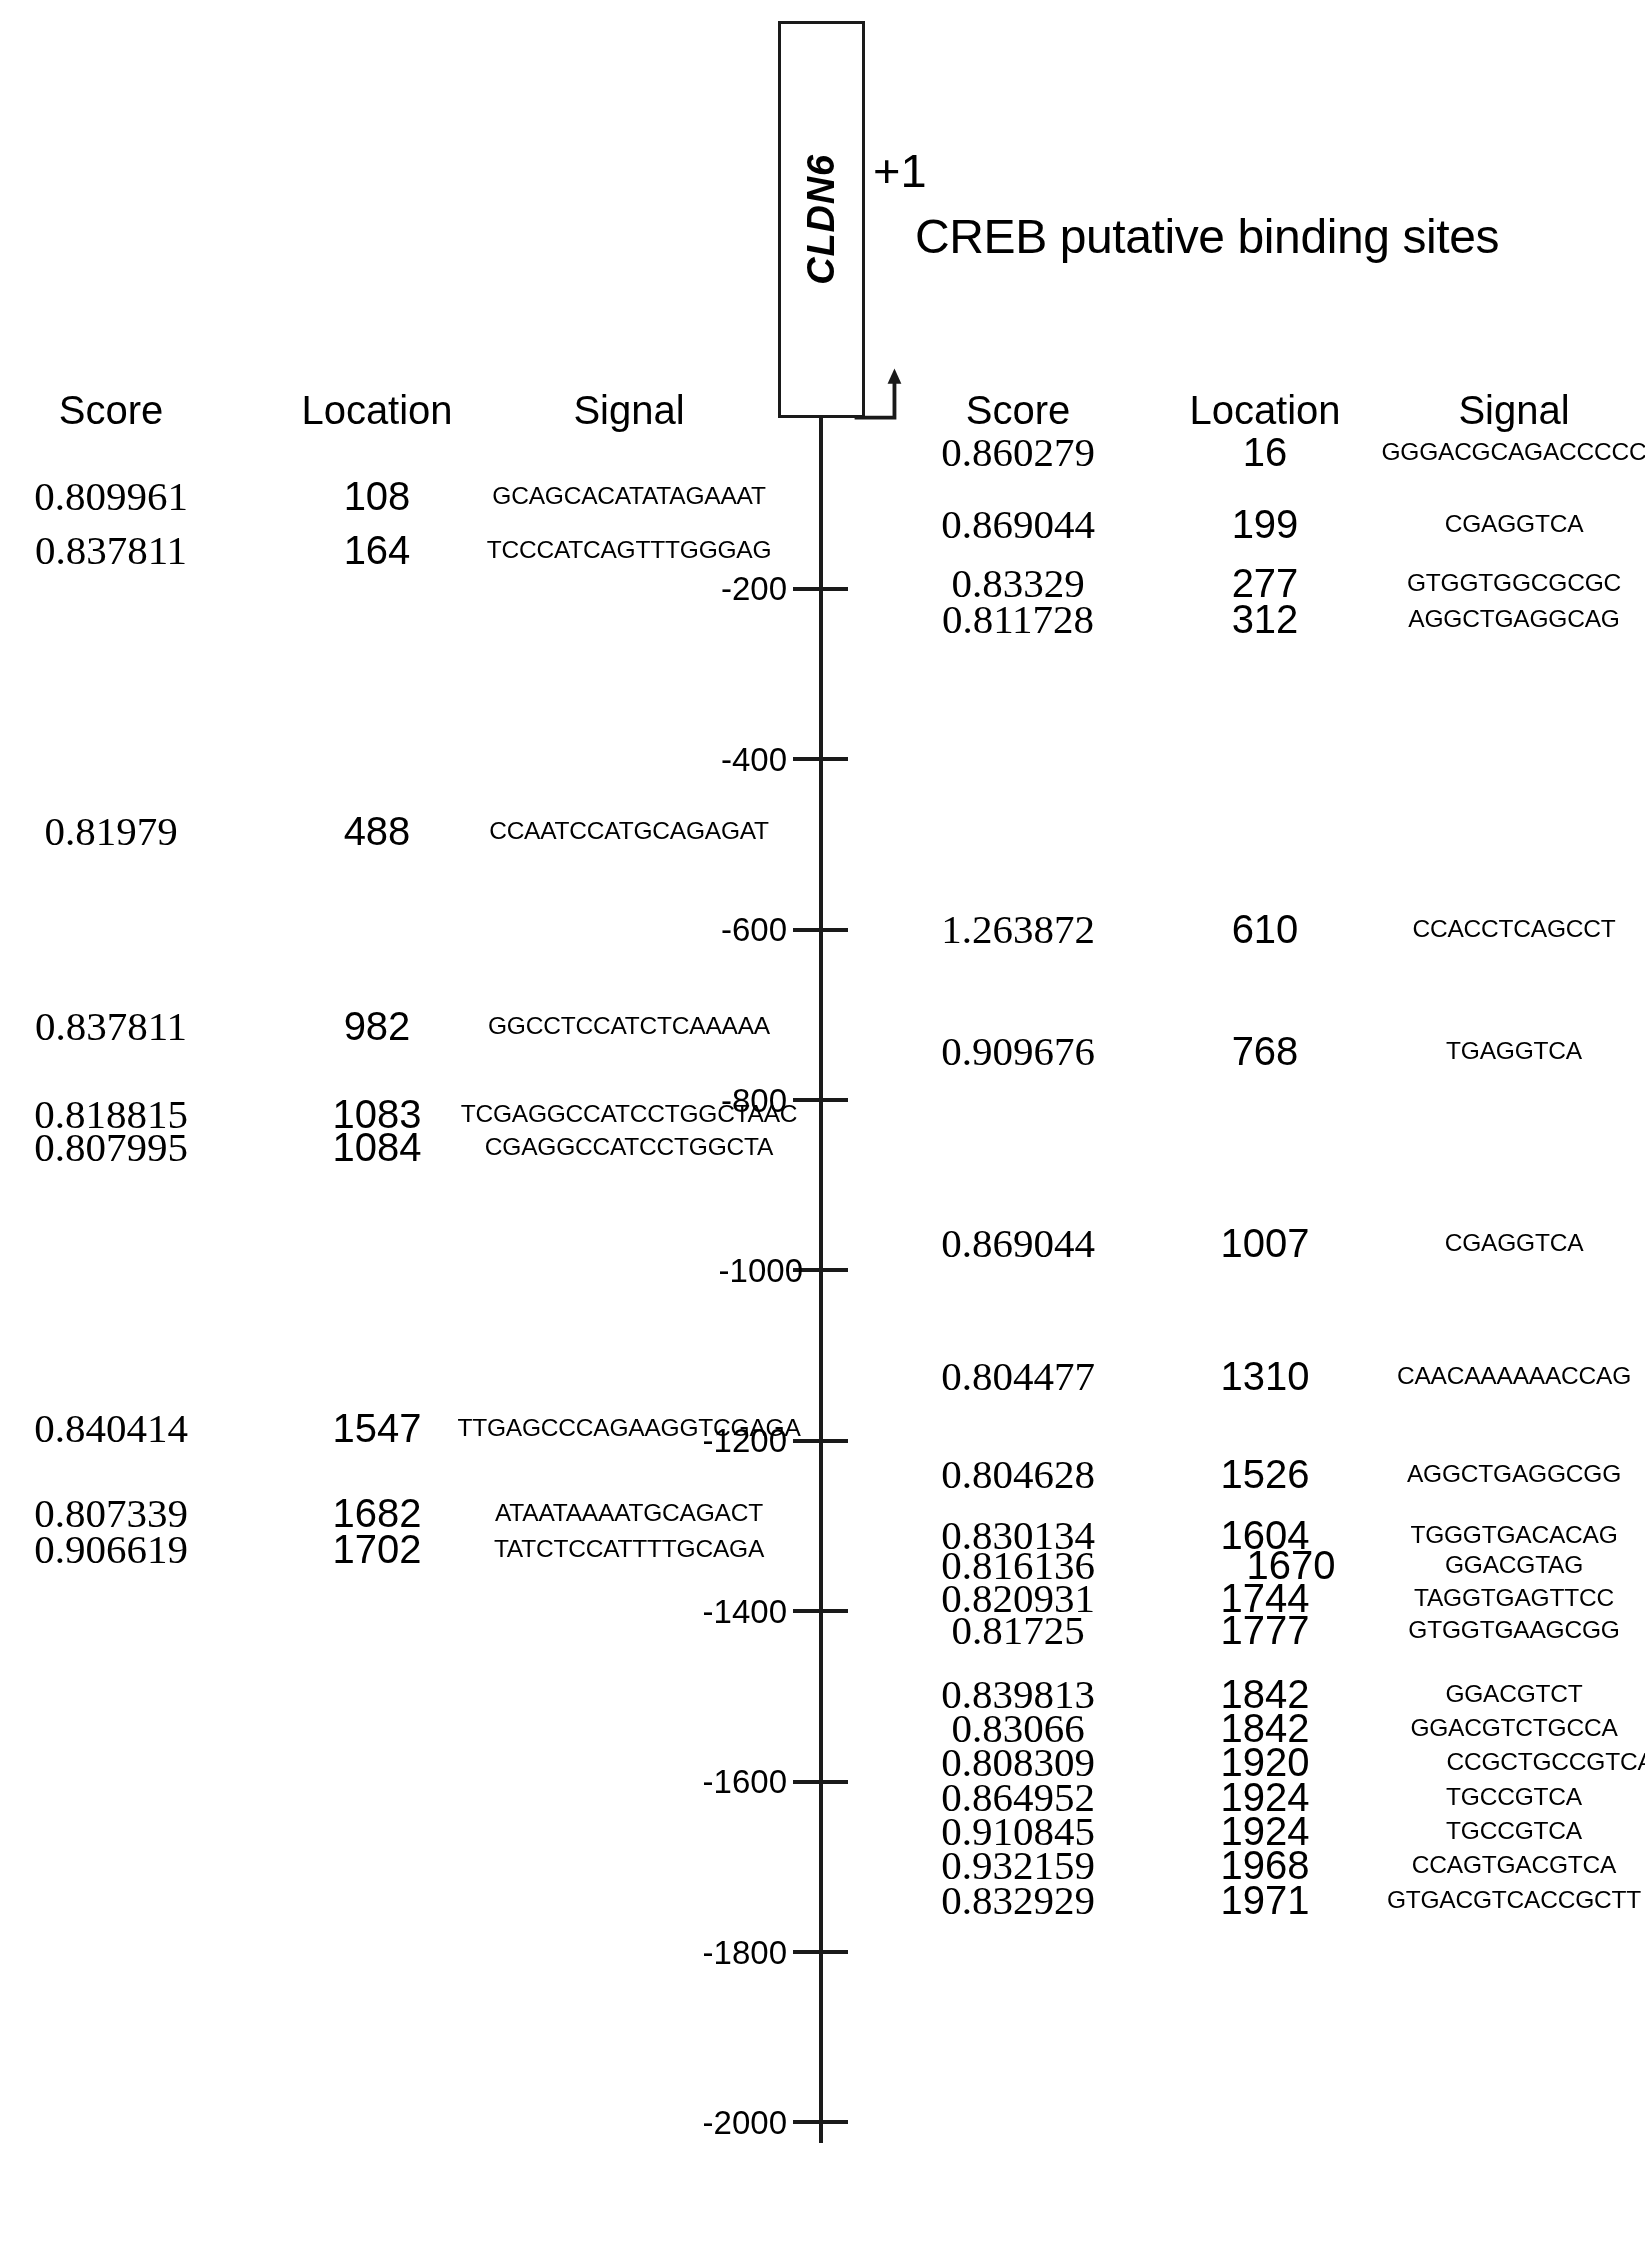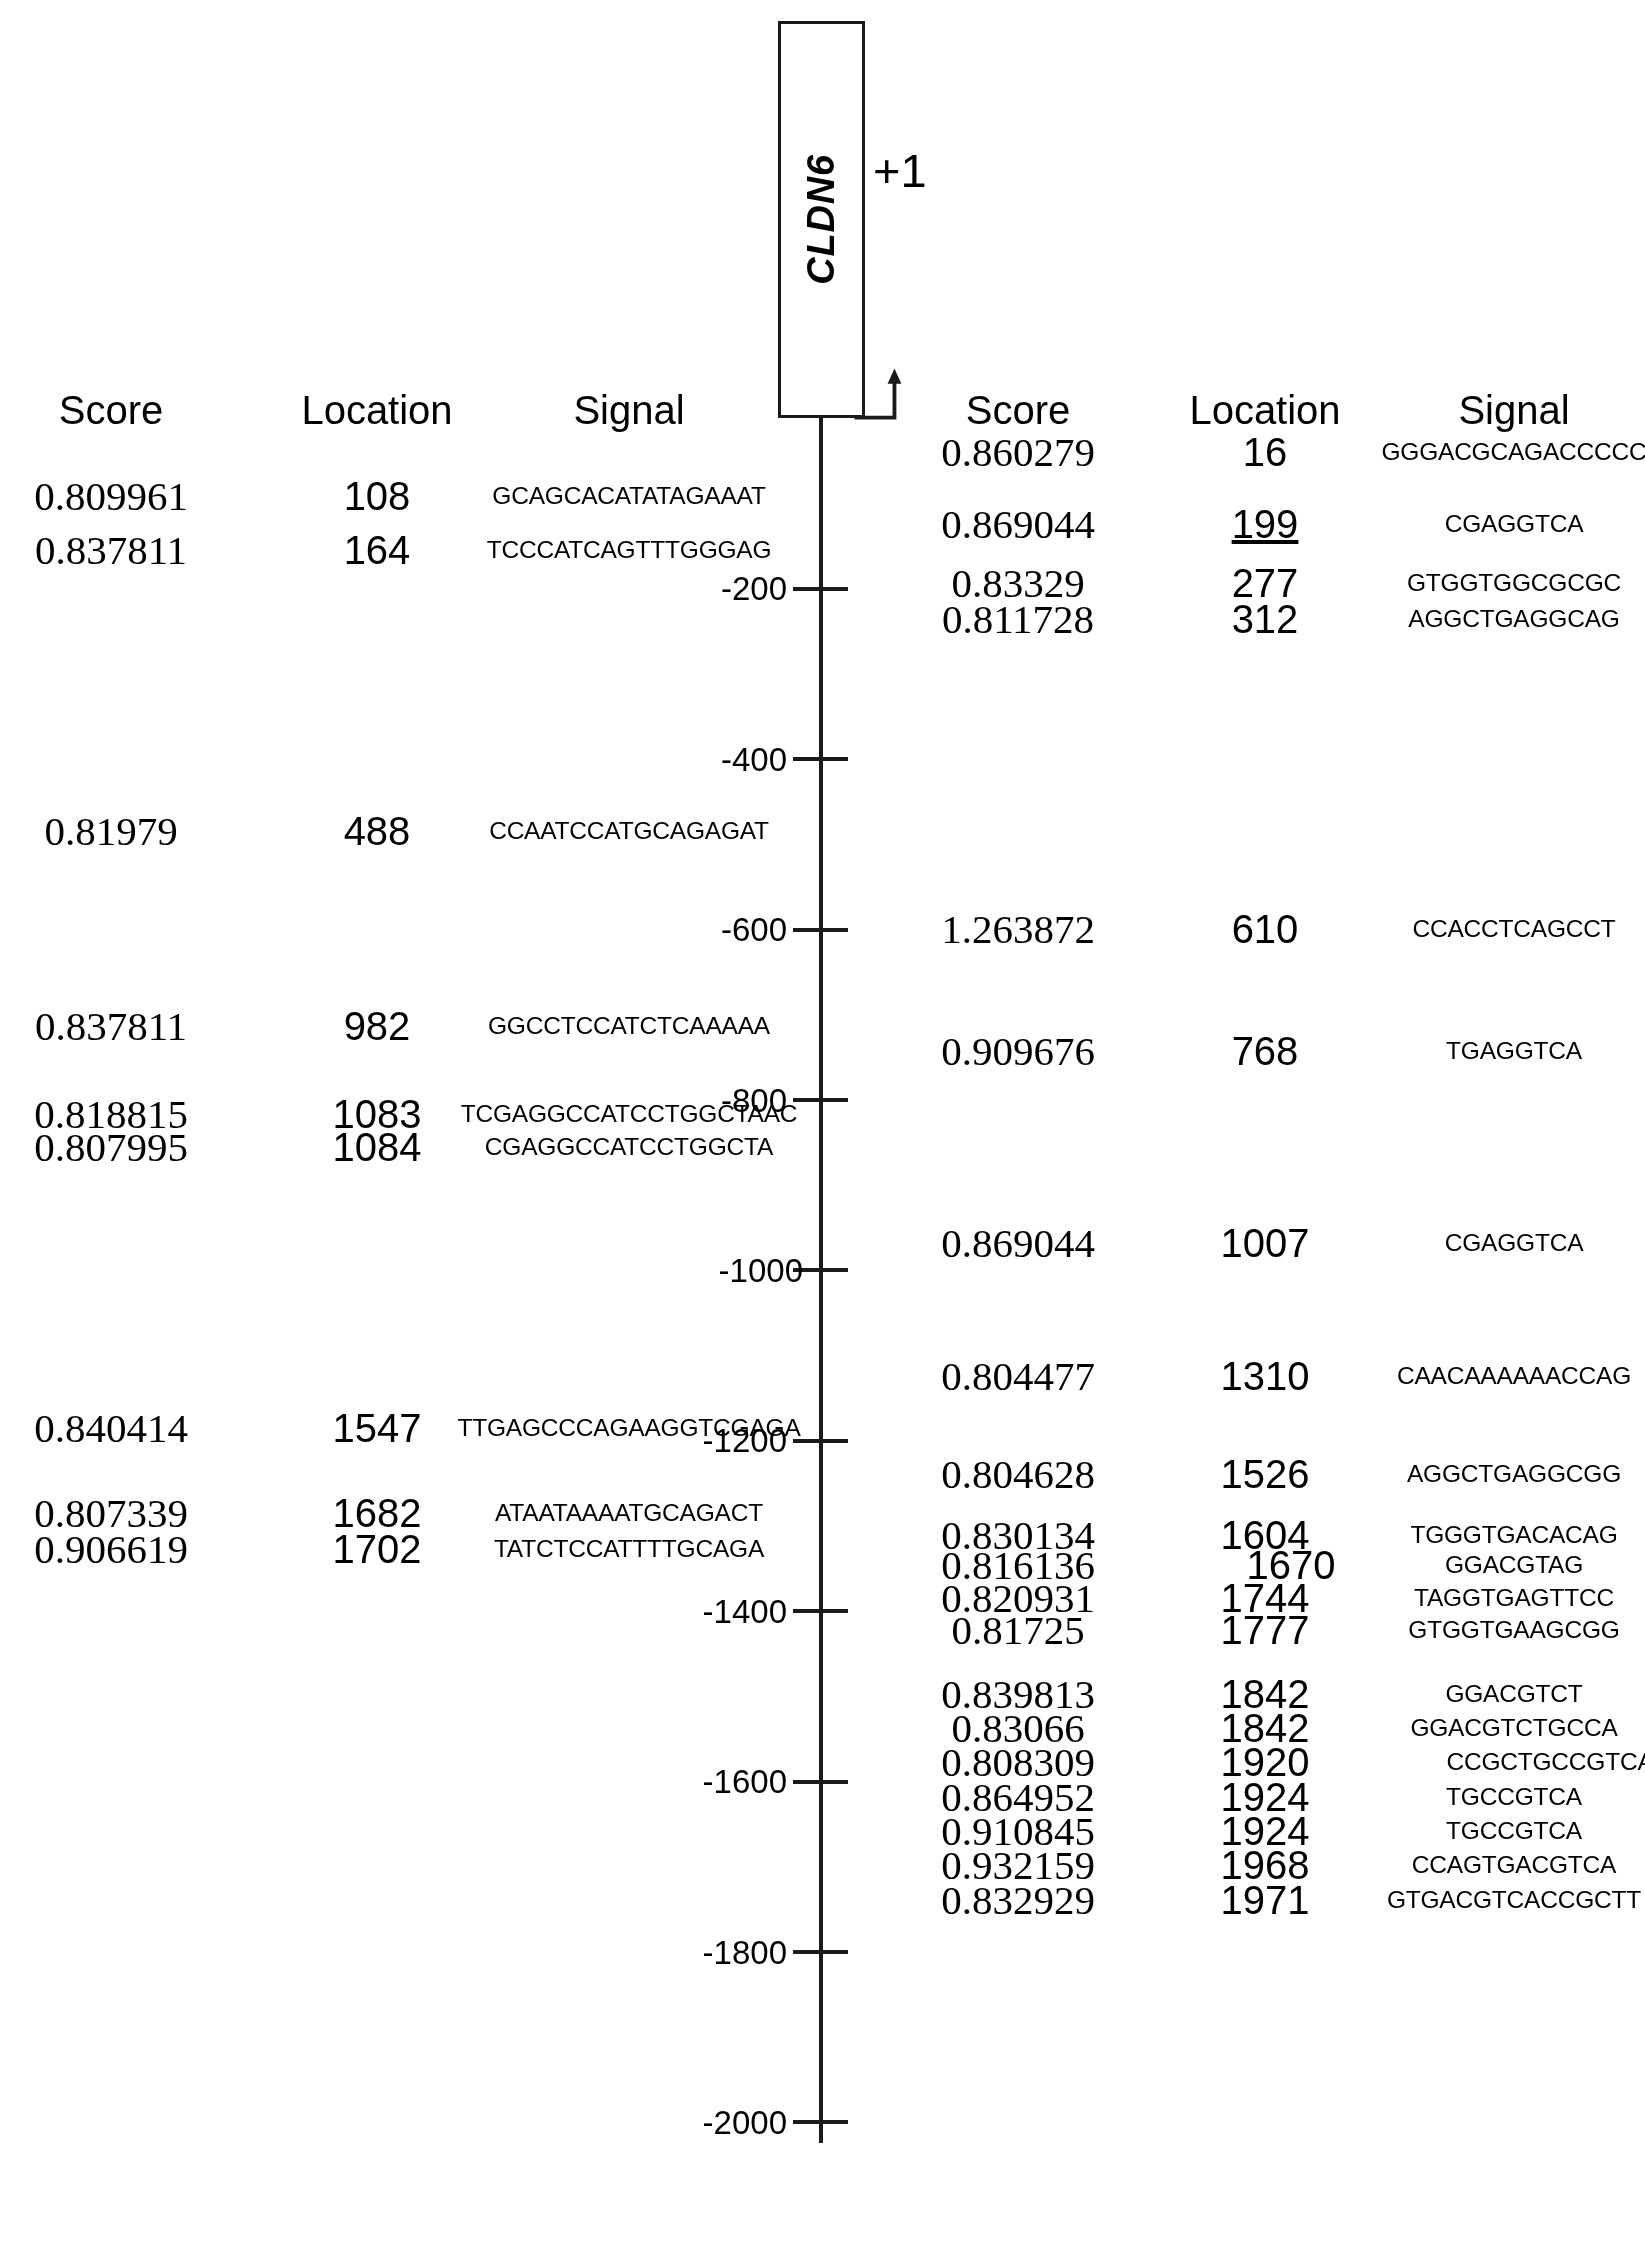--- a/index.html
+++ b/index.html
@@ -131,20 +131,21 @@
 
   
   #tss-arrow { position: absolute; left: 850px; top: 367px; }
 </style>
 </head>
 <body>
 
 <div id="canvas">
 
 
+  <div class="panel-title" id="creb-title">CREB putative binding sites</div>
 
   <div id="gene-box"></div>
   <div id="gene-label">
     <span>CLDN6</span>
   </div>
 
   <div id="tss-plus1">+1</div>
   <svg id="tss-arrow" width="92" height="69" viewBox="0 0 120 90">
     <path d="M 6 66 L 58 66 L 58 16" fill="none" stroke="#1a1a1a" stroke-width="5"></path>
     <path d="M 58 2 L 49 22 L 67 22 Z" fill="#1a1a1a"></path>
@@ -230,21 +231,21 @@
       </div>
     </div>
   <div id="creb-rows" class="creb">
       <div class="site-row" style="top: 452px; left: 0px;">
         <div class="cell score" style="top: 0px;">0.860279</div>
         <div class="cell loc" style="top: 0px;">16</div>
         <div class="cell sig" style="top: 0px;">GGGACGCAGACCCCC</div>
       </div>
       <div class="site-row" style="top: 524px; left: 0px;">
         <div class="cell score" style="top: 0px;">0.869044</div>
-        <div class="cell loc" style="top: 0px; text-decoration: underline;">199</div>
+        <div class="cell loc" style="top: 0px;">199</div>
         <div class="cell sig" style="top: 0px;">CGAGGTCA</div>
       </div>
       <div class="site-row" style="top: 583px; left: 0px;">
         <div class="cell score" style="top: 0px; text-align: center;">0.83329</div>
         <div class="cell loc" style="top: 0px;">277</div>
         <div class="cell sig" style="top: 0px;">GTGGTGGCGCGC</div>
       </div>
       <div class="site-row" style="top: 619px; left: 0px;">
         <div class="cell score" style="top: 0px;">0.811728</div>
         <div class="cell loc" style="top: 0px;">312</div>

